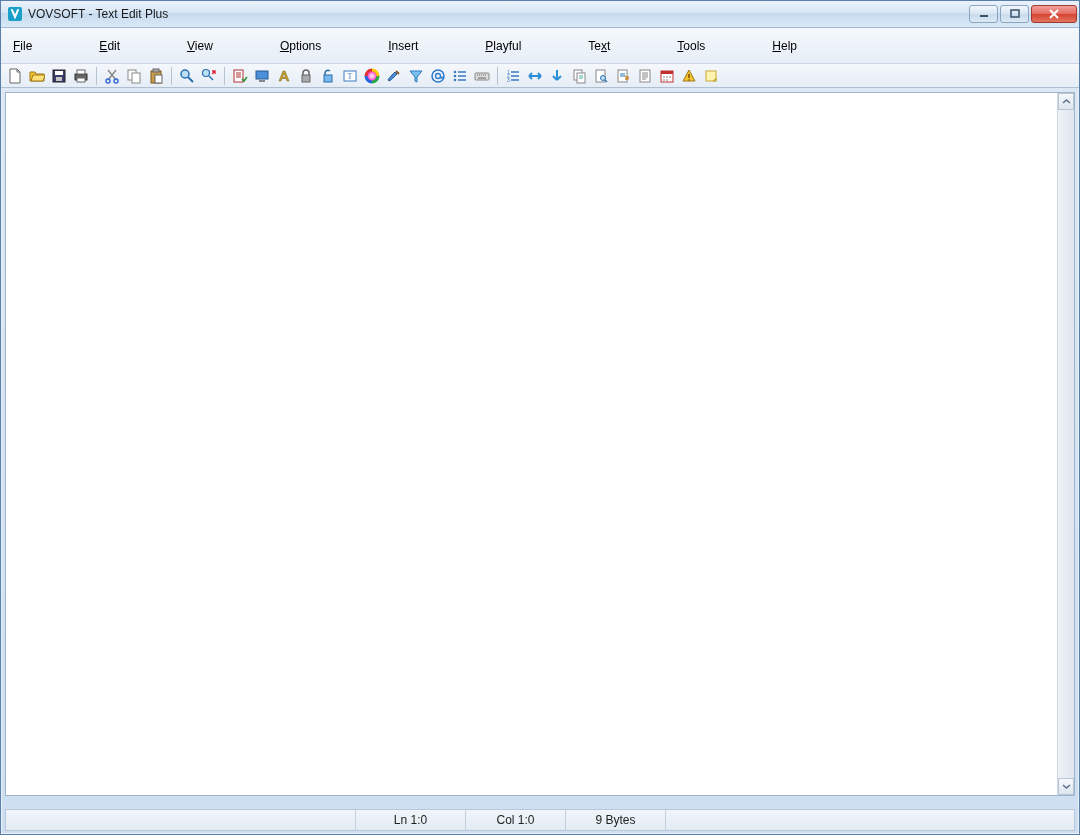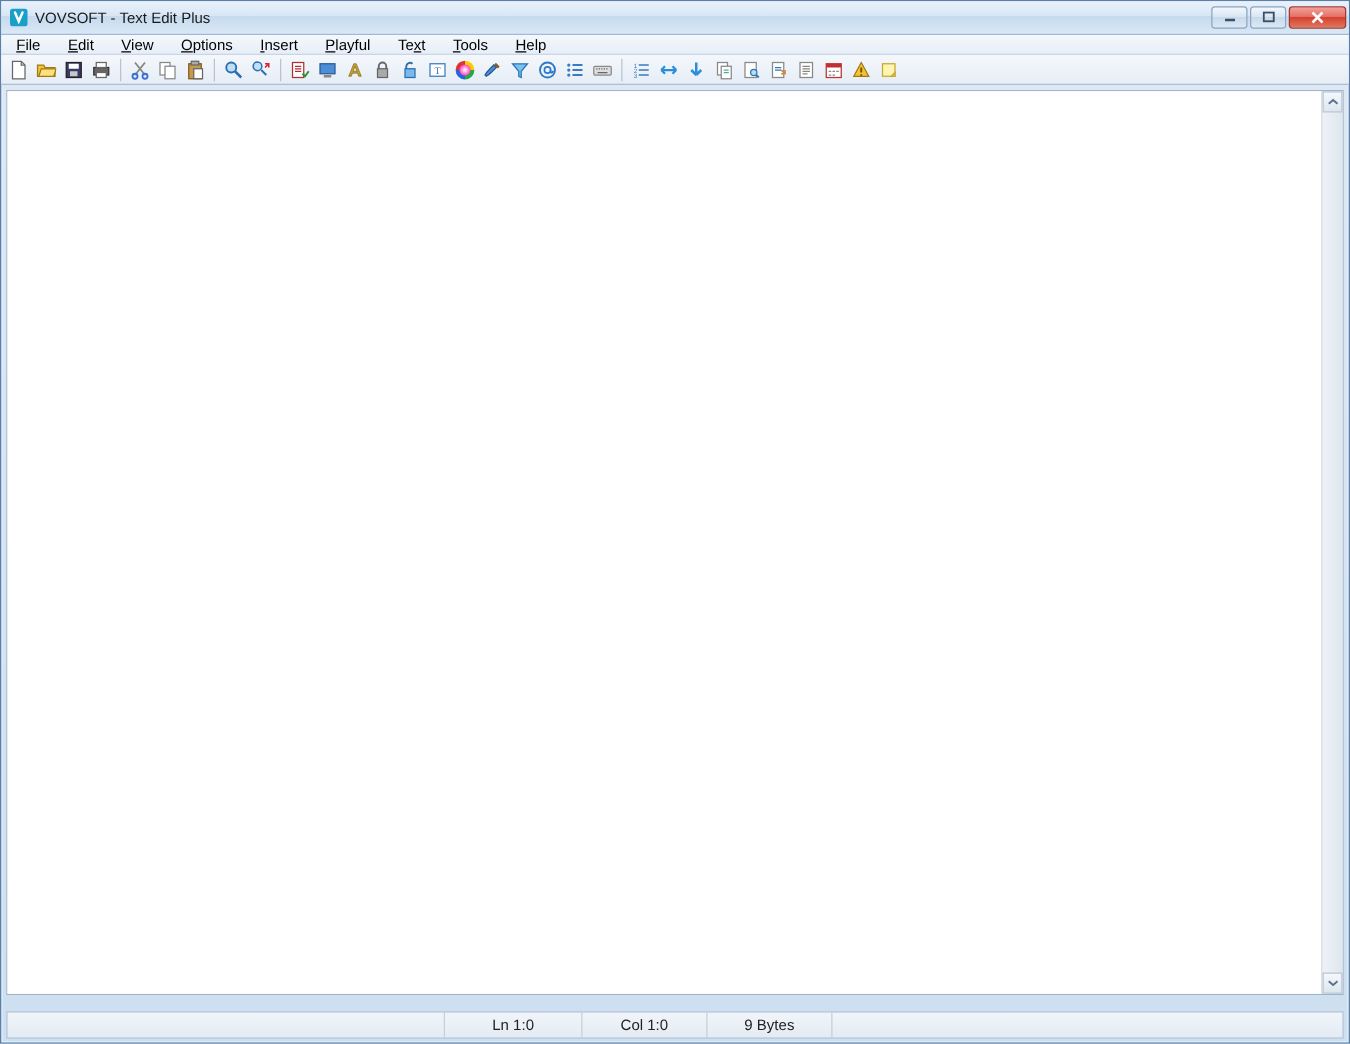--- a/index.html
+++ b/index.html
@@ -40,26 +40,27 @@
   }
   .win-btn.close {
     width: 46px;
     background: linear-gradient(to bottom, #f2a09b, #e56b60 49%, #d64030 50%, #e2775f);
     border-color:#a13a2d;
   }
   .win-btn svg { display:block; }
 
   
   .menubar {
-    height: 16px;
+    height: 36px;
     background: linear-gradient(to bottom,#f4f8fc,#e7eef7);
     display: flex;
     align-items: stretch;
     padding: 0 2px;
     border-bottom: 1px solid #c9d6e6;
+    gap: 45px;
   }
   .menu-item {
     padding: 2px 12px 2px 10px;
     color: #000;
     display:flex;align-items:center;
     cursor: default;
   }
   .menu-item .ul { text-decoration: underline; }
 
   

